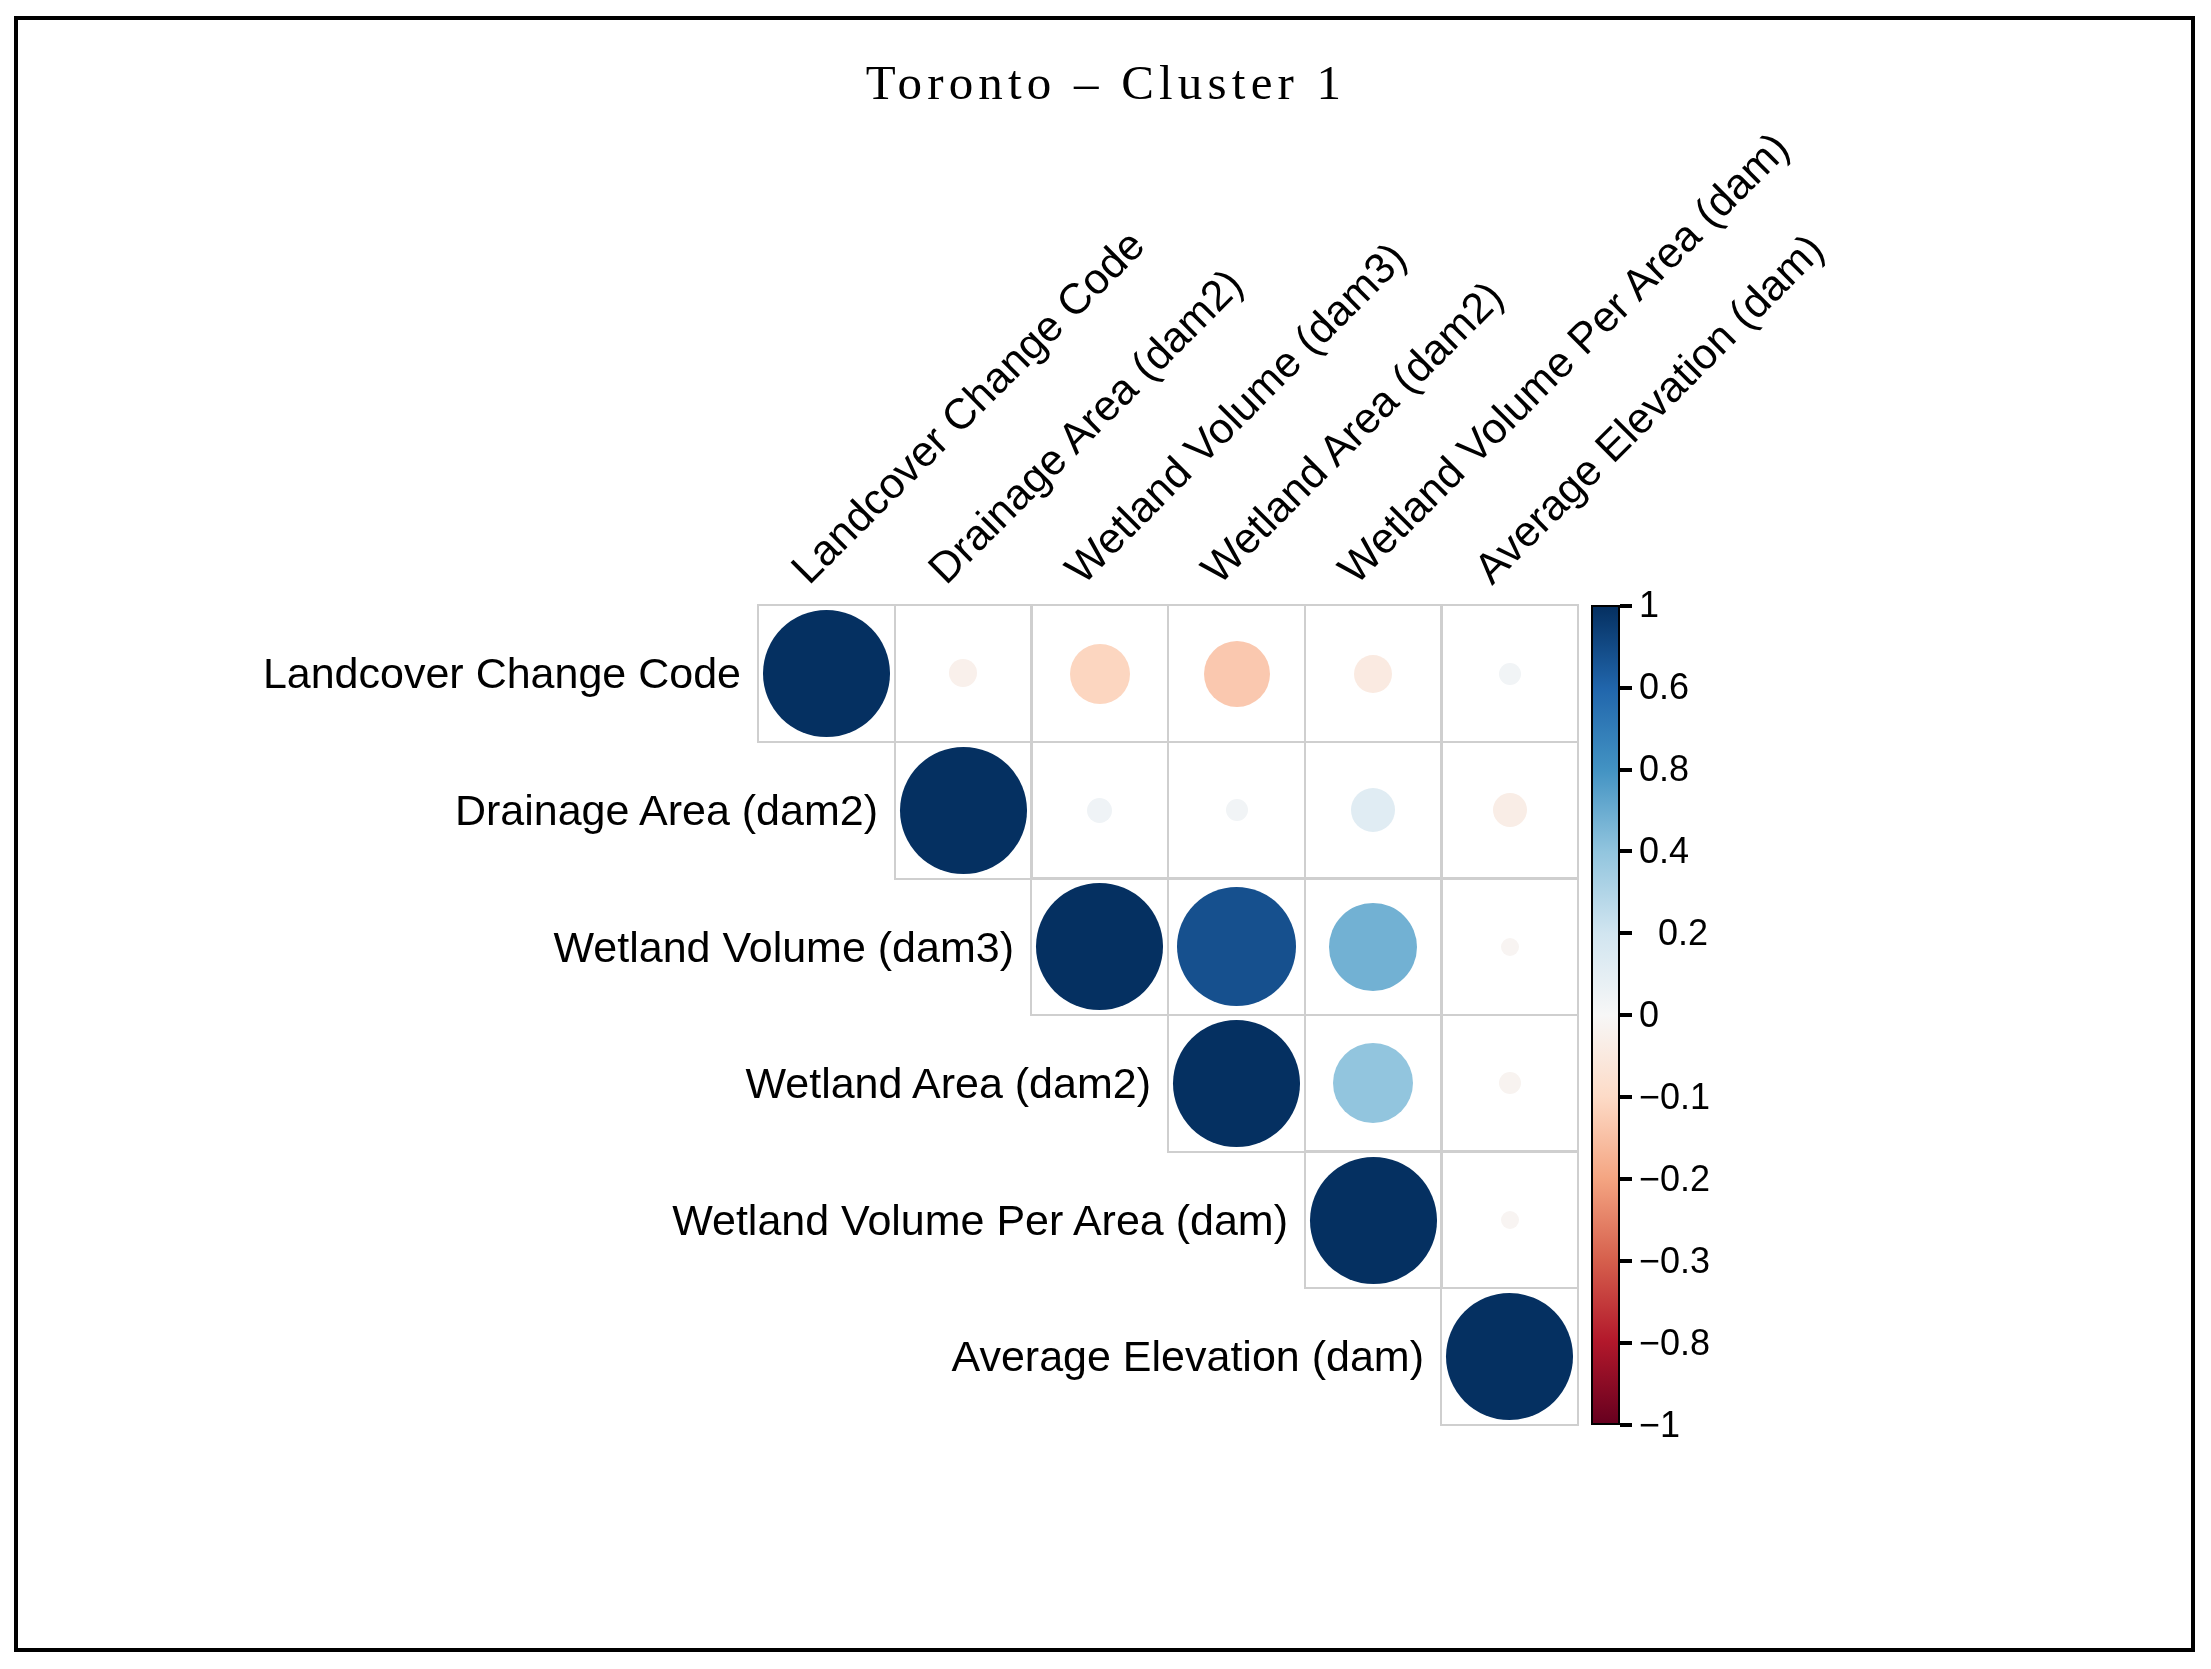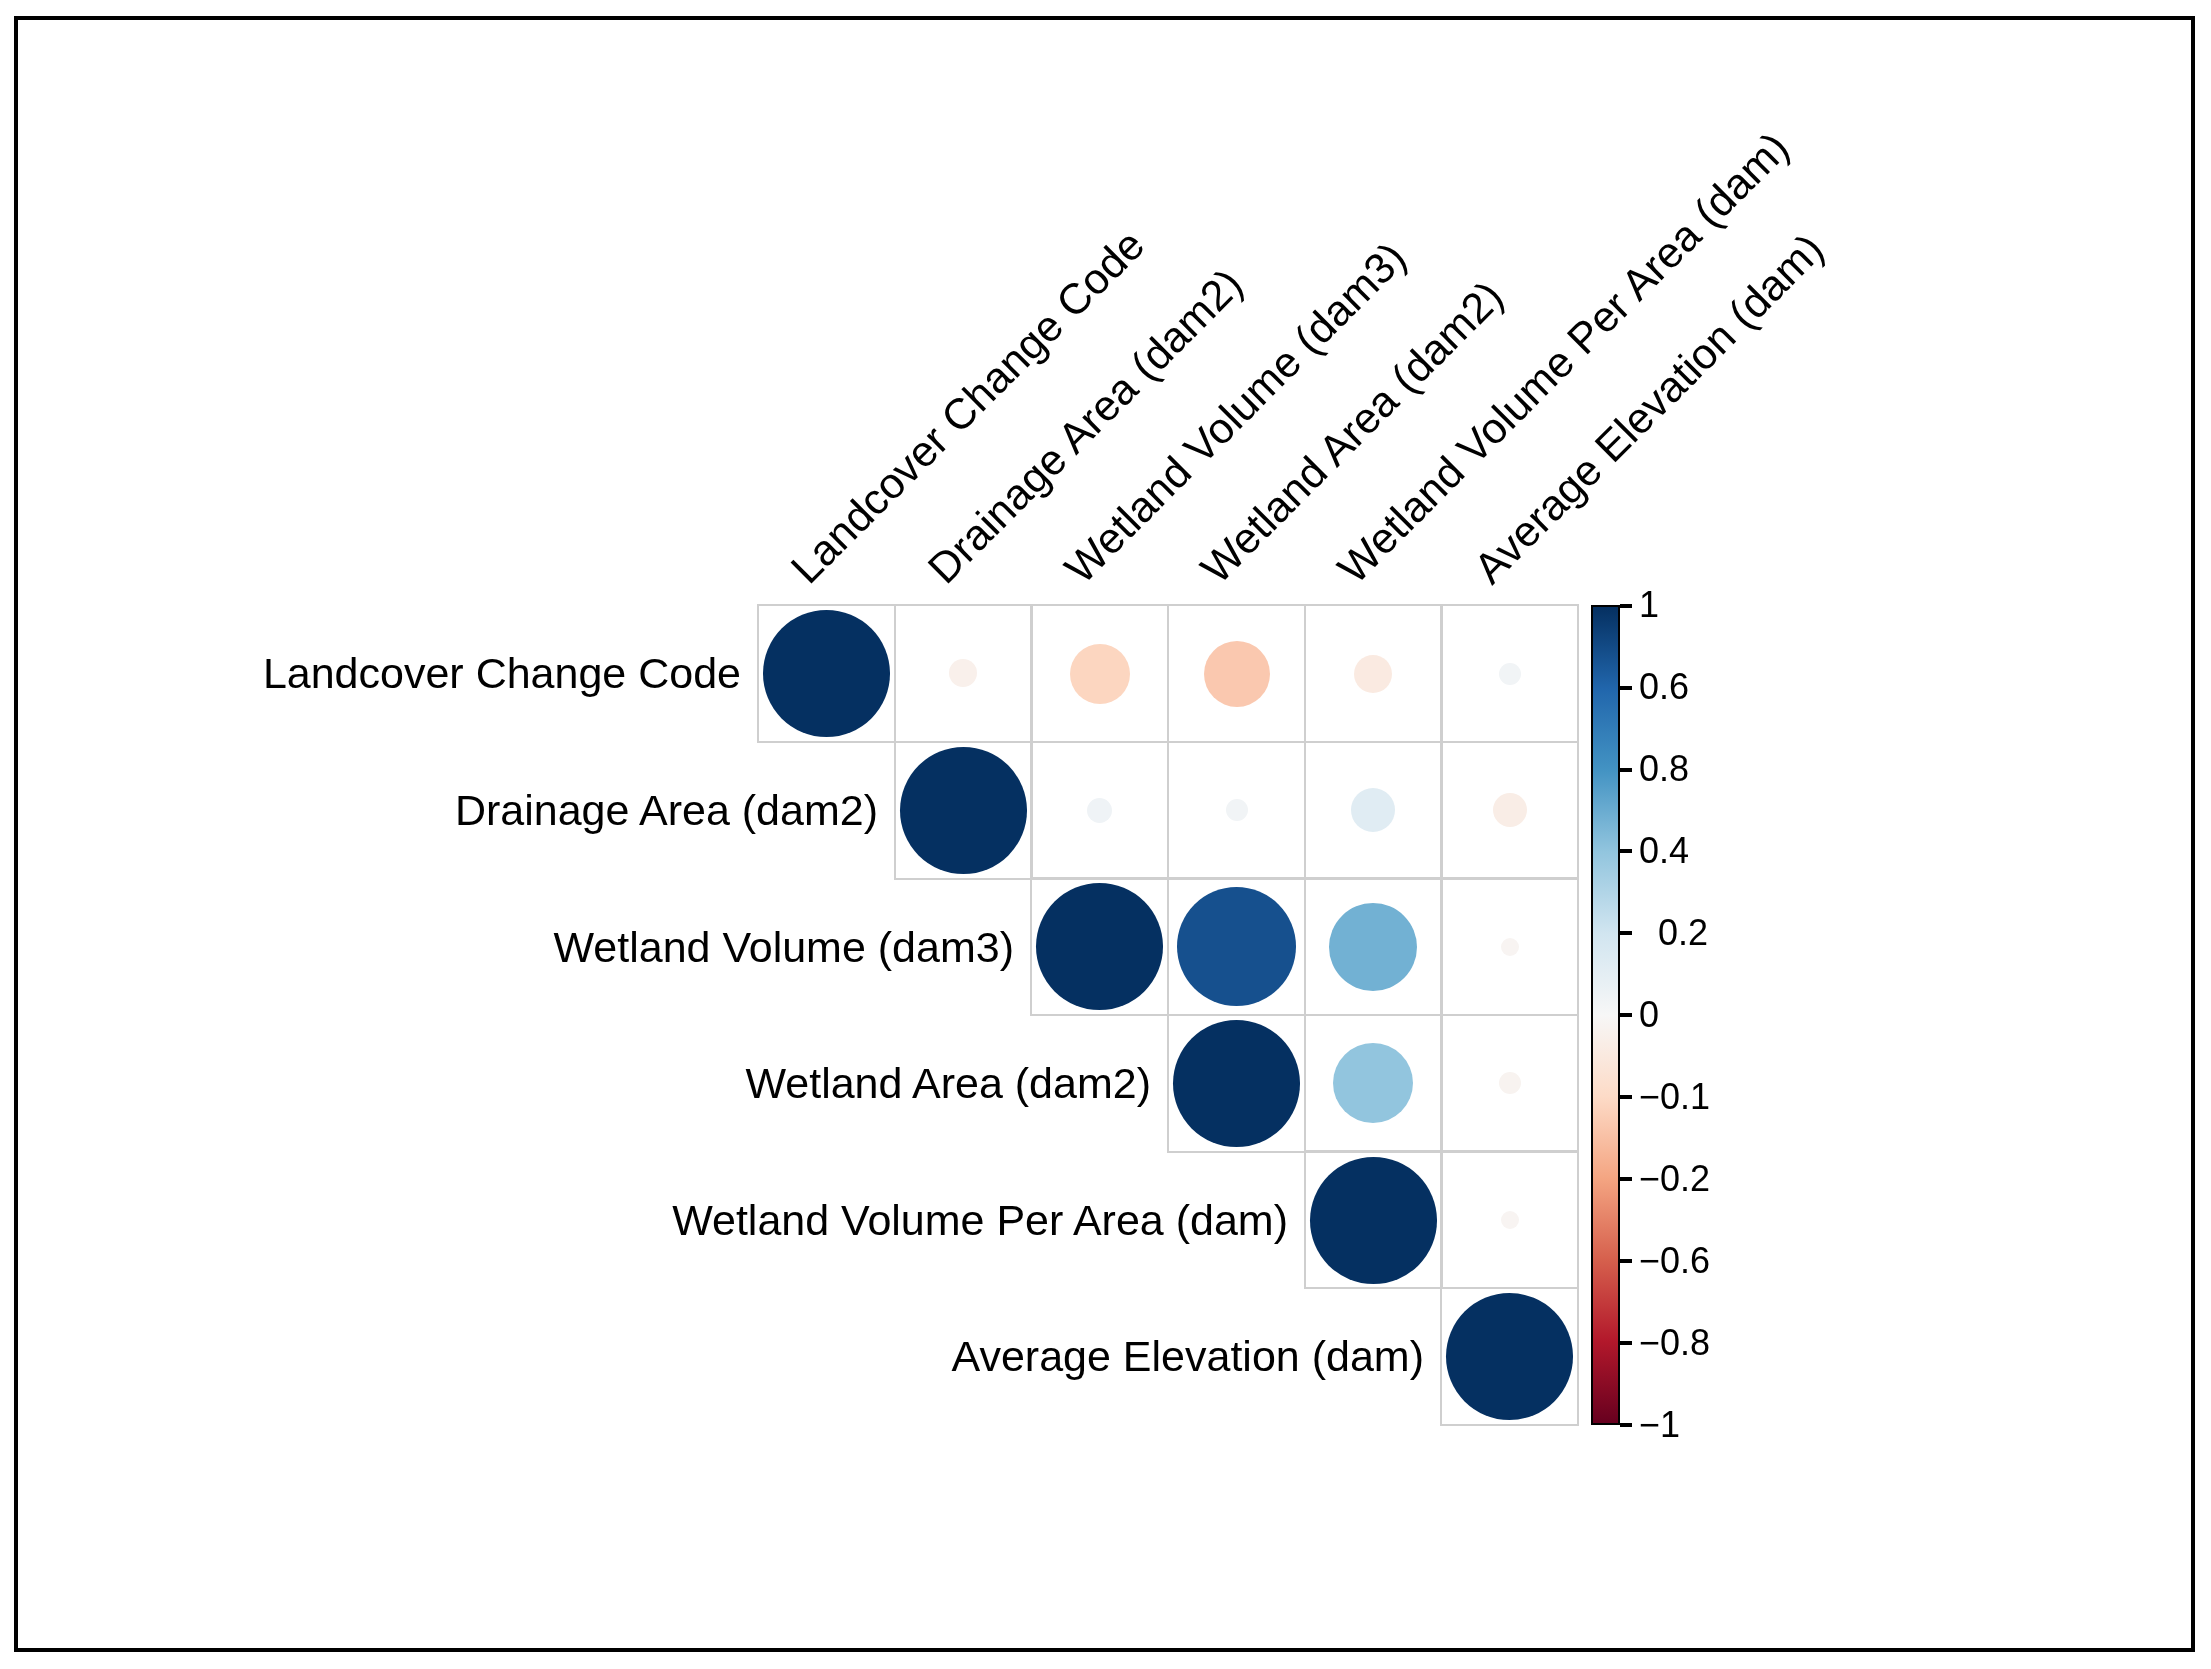--- a/index.html
+++ b/index.html
@@ -73,20 +73,21 @@
     line-height: 40px;
     color: #000000;
     white-space: nowrap;
   }
 </style>
 </head>
 <body>
 
 <div class="canvas">
   <div class="figure-border"></div>
+  <div class="chart-title">Toronto – Cluster 1</div>
   <div id="matrix">
       <div class="matrix-cell" style="left: 757px; top: 604px; width: 139px; height: 139px;"></div>
       <div class="correlation-circle" title="Landcover Change Code × Landcover Change Code = 1" style="left: 763px; top: 610px; width: 127px; height: 127px; background: rgb(5, 48, 97);"></div>
       <div class="matrix-cell" style="left: 894px; top: 604px; width: 139px; height: 139px;"></div>
       <div class="correlation-circle" title="Landcover Change Code × Drainage Area (dam2) = -0.05" style="left: 949px; top: 659px; width: 28px; height: 28px; background: rgb(249, 240, 235);"></div>
       <div class="matrix-cell" style="left: 1030px; top: 604px; width: 139px; height: 139px;"></div>
       <div class="correlation-circle" title="Landcover Change Code × Wetland Volume (dam3) = -0.22" style="left: 1070px; top: 644px; width: 60px; height: 60px; background: rgb(252, 214, 192);"></div>
       <div class="matrix-cell" style="left: 1167px; top: 604px; width: 139px; height: 139px;"></div>
       <div class="correlation-circle" title="Landcover Change Code × Wetland Area (dam2) = -0.27" style="left: 1204px; top: 641px; width: 66px; height: 66px; background: rgb(250, 200, 175);"></div>
       <div class="matrix-cell" style="left: 1304px; top: 604px; width: 139px; height: 139px;"></div>
@@ -148,20 +149,20 @@
       <div class="colorbar-tick-label" style="left: 1639px; top: 831px;">0.4</div>
       <div class="colorbar-tick" style="left: 1620px; top: 931px; width: 12px;"></div>
       <div class="colorbar-tick-label" style="left: 1639px; top: 913px; margin-left: 19px;">0.2</div>
       <div class="colorbar-tick" style="left: 1620px; top: 1013px; width: 12px;"></div>
       <div class="colorbar-tick-label" style="left: 1639px; top: 995px;">0</div>
       <div class="colorbar-tick" style="left: 1620px; top: 1095px; width: 12px;"></div>
       <div class="colorbar-tick-label" style="left: 1639px; top: 1077px;">−0.1</div>
       <div class="colorbar-tick" style="left: 1620px; top: 1177px; width: 12px;"></div>
       <div class="colorbar-tick-label" style="left: 1639px; top: 1159px;">−0.2</div>
       <div class="colorbar-tick" style="left: 1620px; top: 1259px; width: 12px;"></div>
-      <div class="colorbar-tick-label" style="left: 1639px; top: 1241px;">−0.6</div>
+      <div class="colorbar-tick-label" style="left: 1639px; top: 1241px;">−0.3</div>
       <div class="colorbar-tick" style="left: 1620px; top: 1341px; width: 12px;"></div>
       <div class="colorbar-tick-label" style="left: 1639px; top: 1323px;">−0.8</div>
       <div class="colorbar-tick" style="left: 1620px; top: 1423px; width: 12px;"></div>
       <div class="colorbar-tick-label" style="left: 1639px; top: 1405px;">−1</div>
     </div>
 </div>
 
 
 </body></html>

